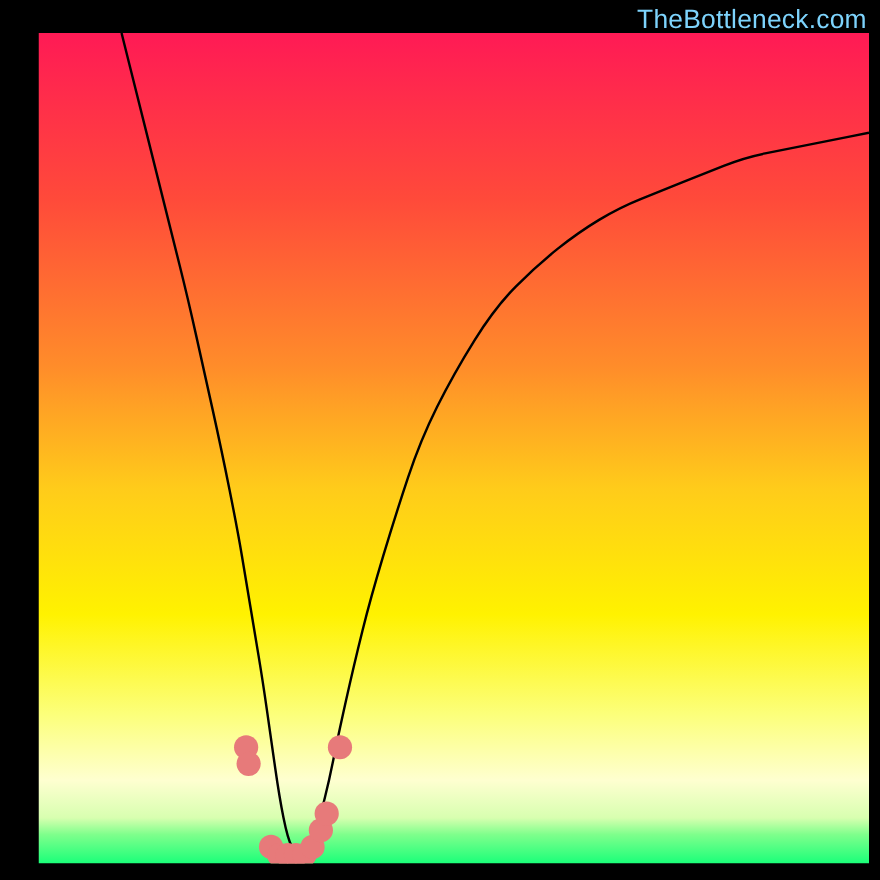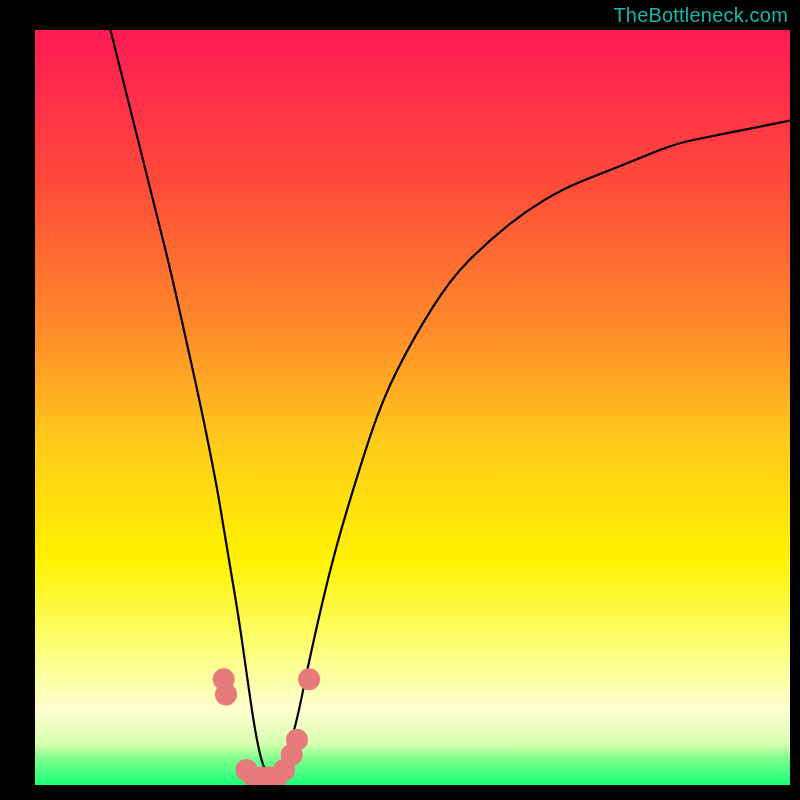--- a/index.html
+++ b/index.html
@@ -9,22 +9,22 @@
     height: 800px;
     background: #000;
     position: relative;
     font-family: Arial, sans-serif;
     overflow: hidden;
   }
   .watermark {
     position: absolute;
     top: 4px;
     right: 12px;
-    color: #14b8a6;
-    font-size: 20px;
+    color: #7dd3fc;
+    font-size: 24px;
     letter-spacing: 0.2px;
     z-index: 10;
   }
   .chart-area {
     position: absolute;
     left: 35px;
     top: 30px;
     width: 755px;
     height: 755px;
   }

